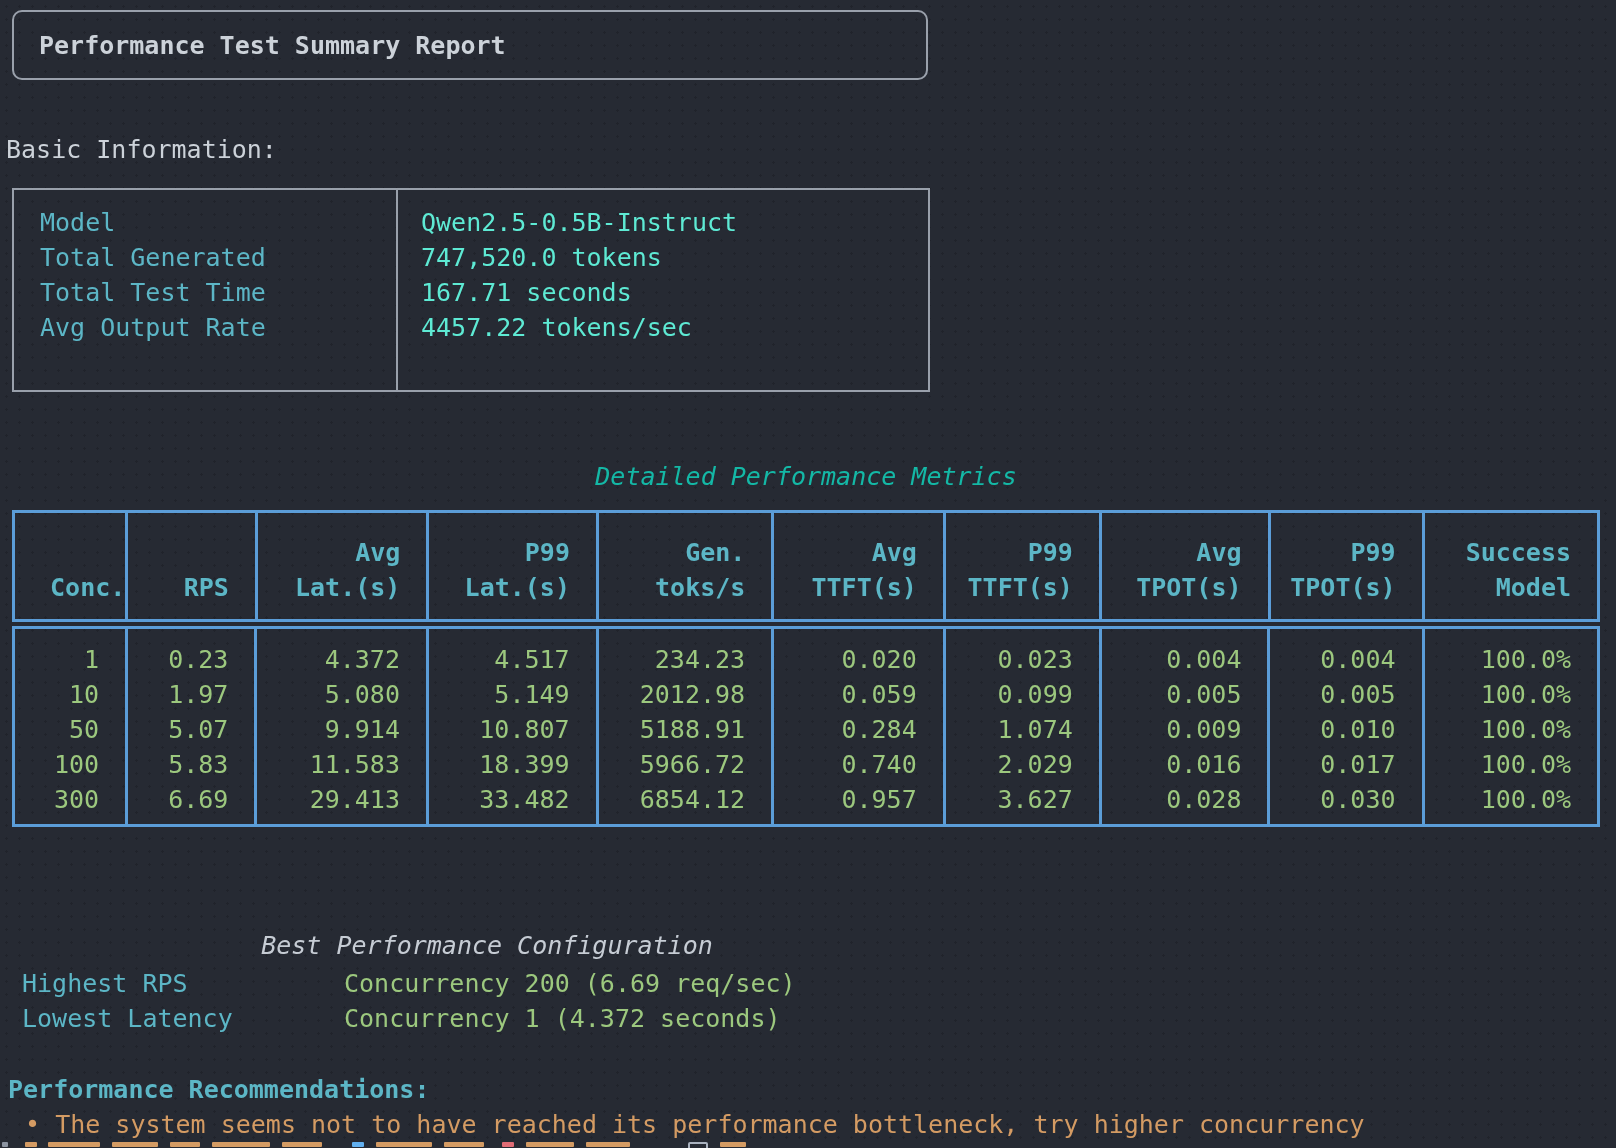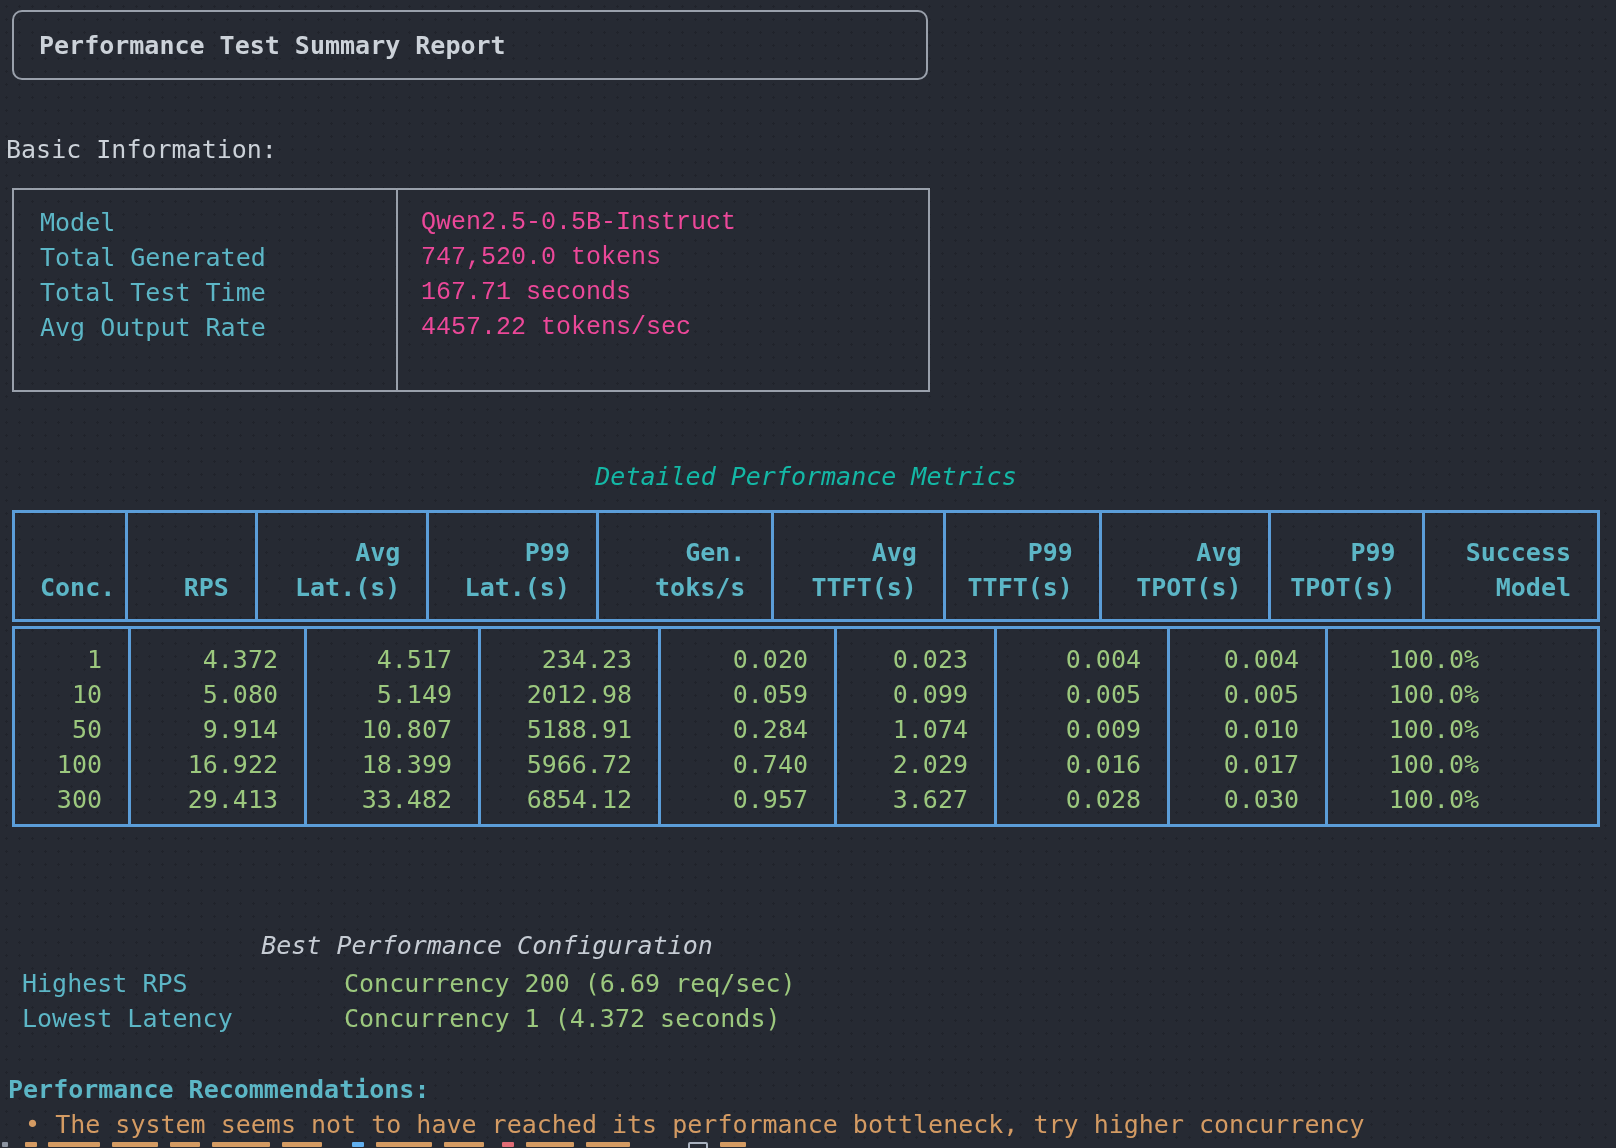--- a/index.html
+++ b/index.html
@@ -25,36 +25,36 @@
   
   .basic-heading{left:6px;top:132px;color:#ccd2d9;}
   .basic-table{
     left:12px;top:188px;width:918px;height:204px;
     border:2px solid #99a0ab;box-sizing:border-box;display:flex;
   }
   .bi-col{box-sizing:border-box;padding-top:15px;height:100%;}
   .bi-labels{width:384px;border-right:2px solid #99a0ab;}
   .bi-values{flex:1;}
   .bi-label{color:#5cb6c6;padding-left:26px;white-space:pre;}
-  .bi-value{color:#ec4899;padding-left:23px;white-space:pre;font-family:Liberation Mono, monospace;}
+  .bi-value{color:#5eead4;padding-left:23px;white-space:pre;}
 
   
   .metrics-title{left:12px;top:459px;width:1588px;text-align:center;
     font-style:italic;color:#14b8a6;}
   .mheader{
     left:12px;top:510px;width:1588px;height:112px;
     border:3px solid #5b9dd8;box-sizing:border-box;display:flex;
   }
   .hcell{
     box-sizing:border-box;border-right:3px solid #5b9dd8;
     display:flex;flex-direction:column;justify-content:flex-end;
     padding-bottom:14px;text-align:right;padding-right:26px;
     color:#5cb6c6;font-weight:bold;white-space:pre;
   }
-  .hcell.first{text-align:left;padding-left:25px;padding-right:0;}
+  .hcell.first{text-align:left;padding-left:25px;padding-right:0;align-items:flex-end;}
   .hcell.last{border-right:none;}
   .mbody{
     left:12px;top:626px;width:1588px;height:201px;
     border:3px solid #5b9dd8;box-sizing:border-box;display:flex;
   }
   .bcol{
     box-sizing:border-box;height:100%;padding-top:13px;
     border-right:3px solid #5b9dd8;text-align:right;
   }
   .bcol.last{border-right:none;}
@@ -121,25 +121,32 @@
     <div class="hcell c9 last"><div class="hline">Success</div><div class="hline">Model</div></div>
   </div>
 <div class="abs mbody">
     <div class="bcol c0">
       <div class="bval">1</div>
       <div class="bval">10</div>
       <div class="bval">50</div>
       <div class="bval">100</div>
       <div class="bval">300</div>
     </div>
+    <div class="bcol c1">
+      <div class="bval">0.23</div>
+      <div class="bval">1.97</div>
+      <div class="bval">5.07</div>
+      <div class="bval">5.83</div>
+      <div class="bval">6.69</div>
+    </div>
     <div class="bcol c2">
       <div class="bval">4.372</div>
       <div class="bval">5.080</div>
       <div class="bval">9.914</div>
-      <div class="bval">16.922</div>
+      <div class="bval">11.583</div>
       <div class="bval">29.413</div>
     </div>
     <div class="bcol c3">
       <div class="bval">4.517</div>
       <div class="bval">5.149</div>
       <div class="bval">10.807</div>
       <div class="bval">18.399</div>
       <div class="bval">33.482</div>
     </div>
     <div class="bcol c4">

